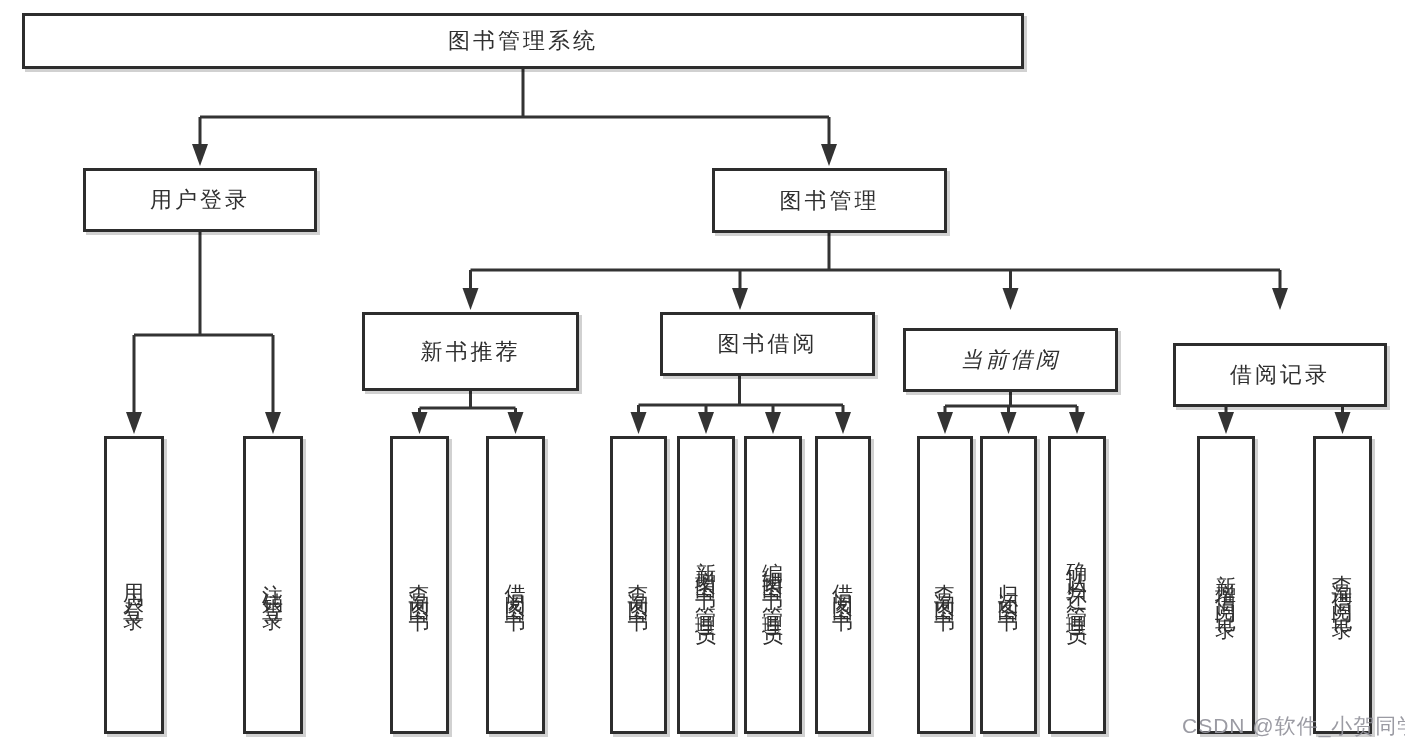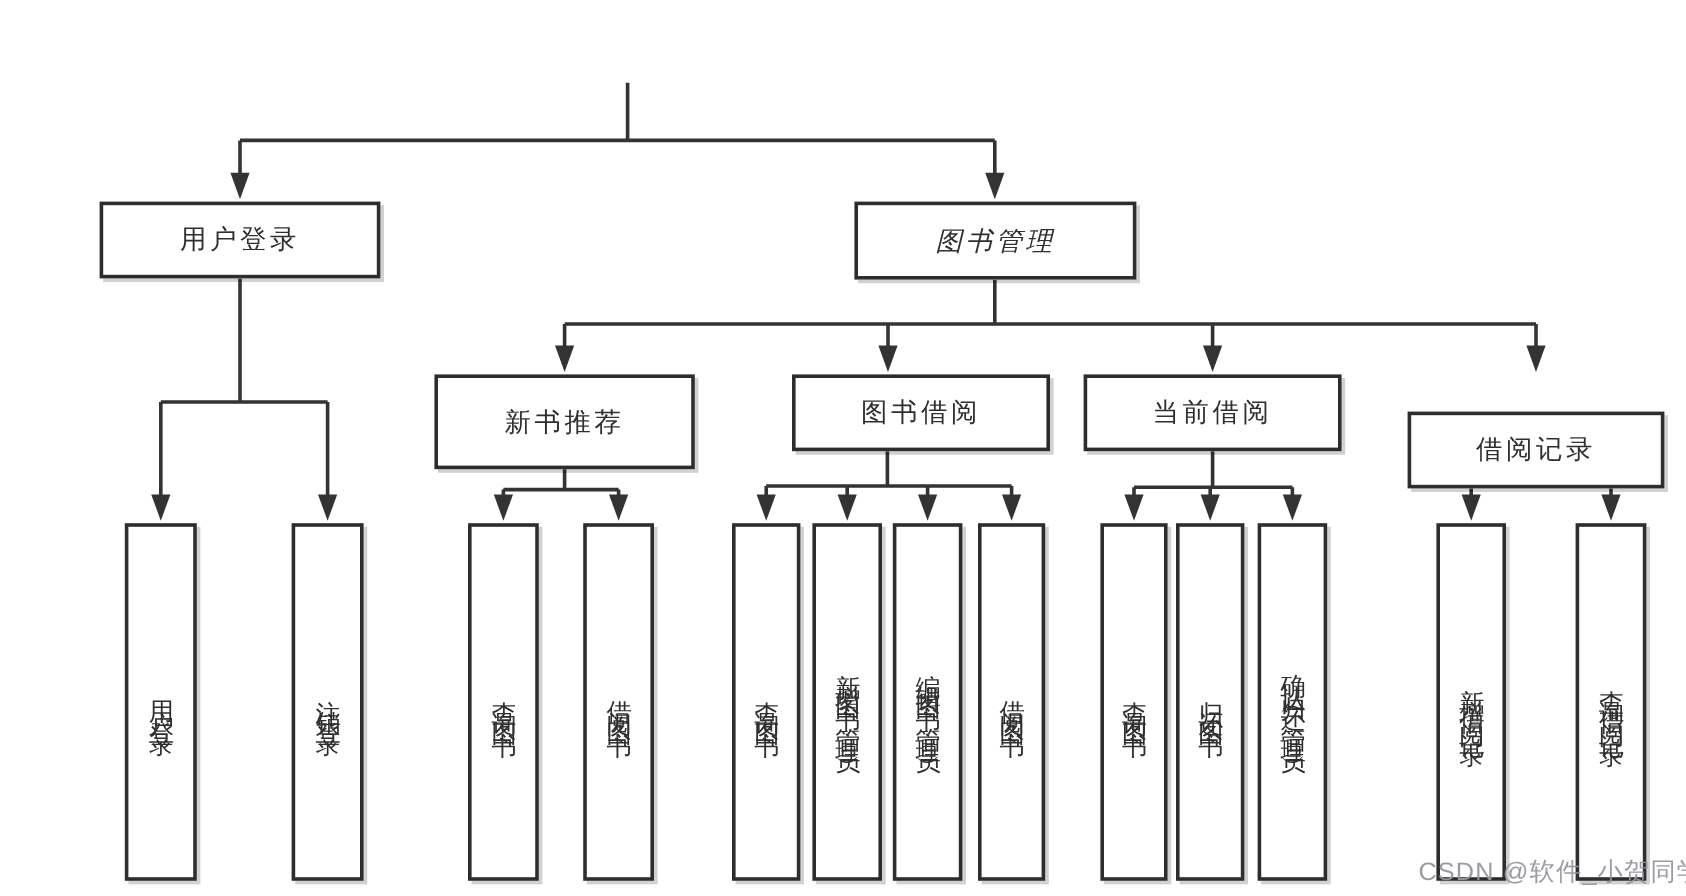--- a/index.html
+++ b/index.html
@@ -78,35 +78,38 @@
       <polygon points="765,412 781,412 773,434"></polygon>
       <polygon points="835,412 851,412 843,434"></polygon>
       <polygon points="937,412 953,412 945,434"></polygon>
       <polygon points="1000.5,412 1016.5,412 1008.5,434"></polygon>
       <polygon points="1069,412 1085,412 1077,434"></polygon>
       <polygon points="1218,412 1234,412 1226,434"></polygon>
       <polygon points="1334.5,412 1350.5,412 1342.5,434"></polygon>
     </g>
   </svg>
 
+  <div class="box" style="left:22px;top:13px;width:1002px;height:56px;">
+    <span class="label">图书管理系统</span>
+  </div>
 
   <div class="box" style="left:83px;top:168px;width:234px;height:64px;">
     <span class="label">用户登录</span>
   </div>
-  <div class="box" style="left:712px;top:168px;width:235px;height:65px;font-style:italic;">
+  <div class="box" style="left:712px;top:168px;width:235px;height:65px;">
     <span class="label">图书管理</span>
   </div>
 
   <div class="box" style="left:362px;top:312px;width:217px;height:79px;">
     <span class="label">新书推荐</span>
   </div>
   <div class="box" style="left:632px;top:312px;width:215px;height:64px;margin-left:28px;">
     <span class="label">图书借阅</span>
   </div>
-  <div class="box" style="left:903px;top:312px;width:215px;height:64px;">
+  <div class="box" style="left:903px;top:328px;width:215px;height:64px;font-style:italic;">
     <span class="label">当前借阅</span>
   </div>
   <div class="box" style="left:1173px;top:312px;width:214px;height:64px;margin-top:31px;">
     <span class="label">借阅记录</span>
   </div>
 
   <div class="box leaf" style="left:104px;top:436px;width:60px;height:298px;">
     <span class="label">用户登录</span>
   </div>
   <div class="box leaf" style="left:243px;top:436px;width:60px;height:298px;">

